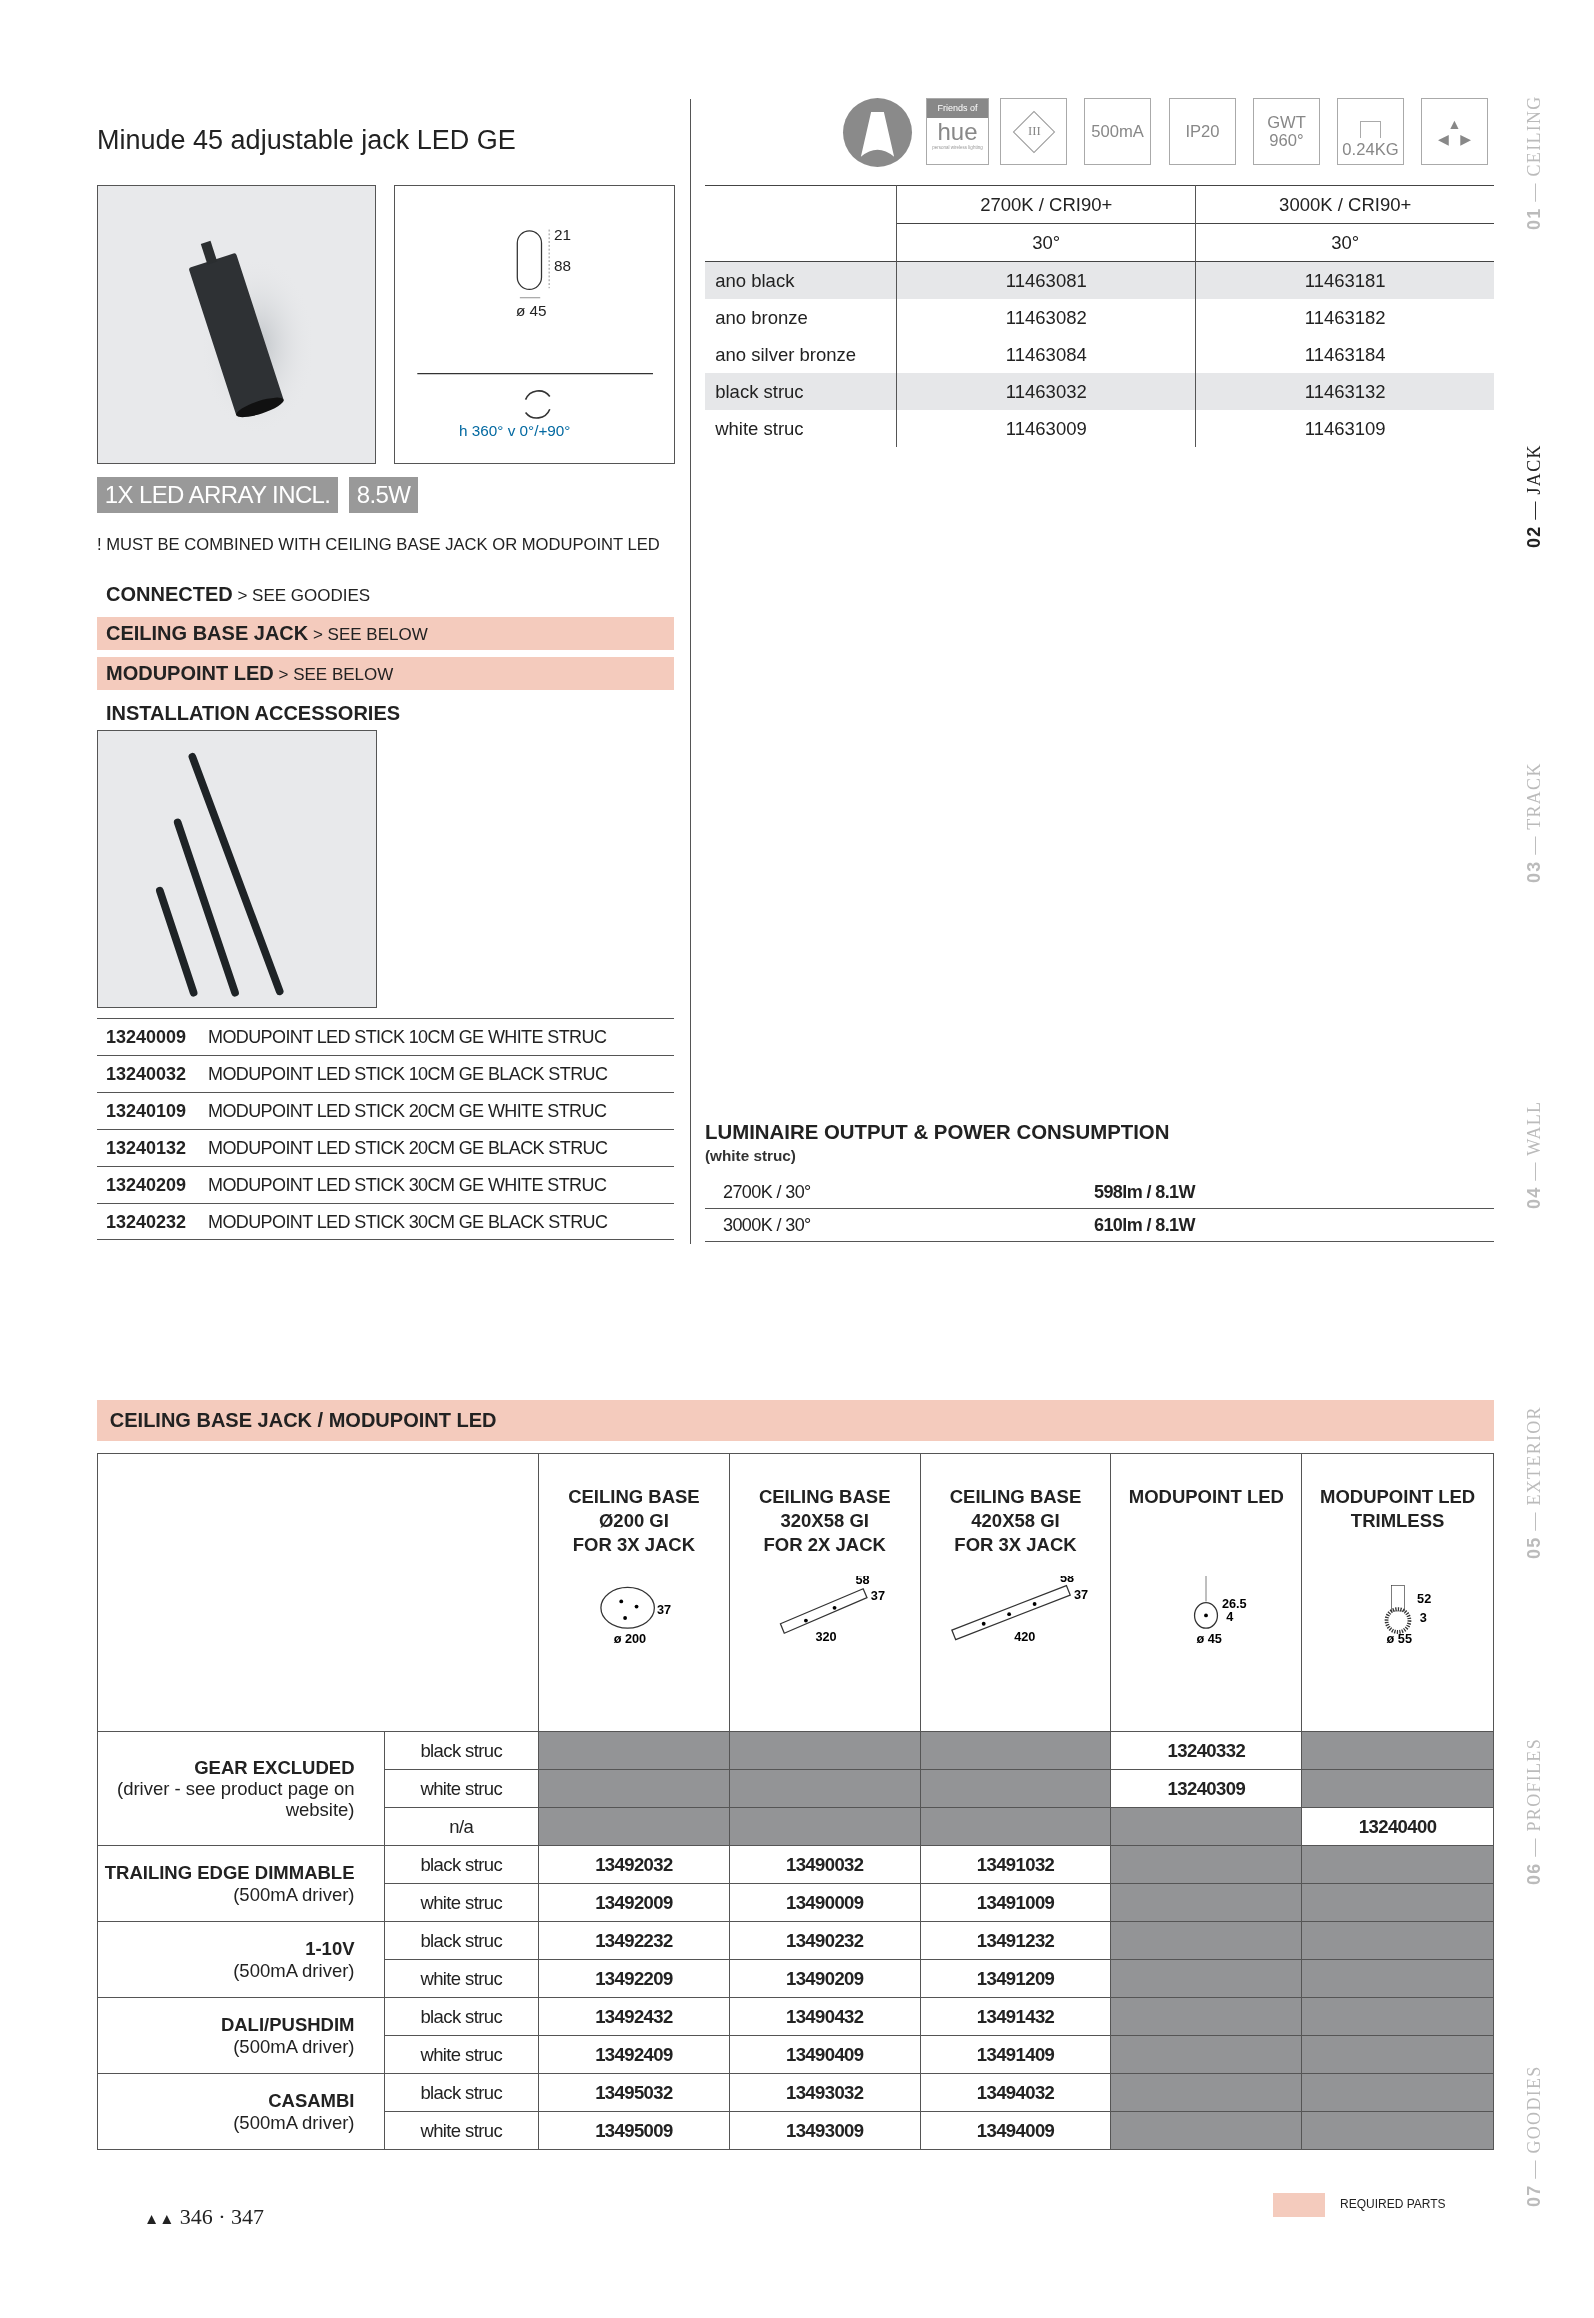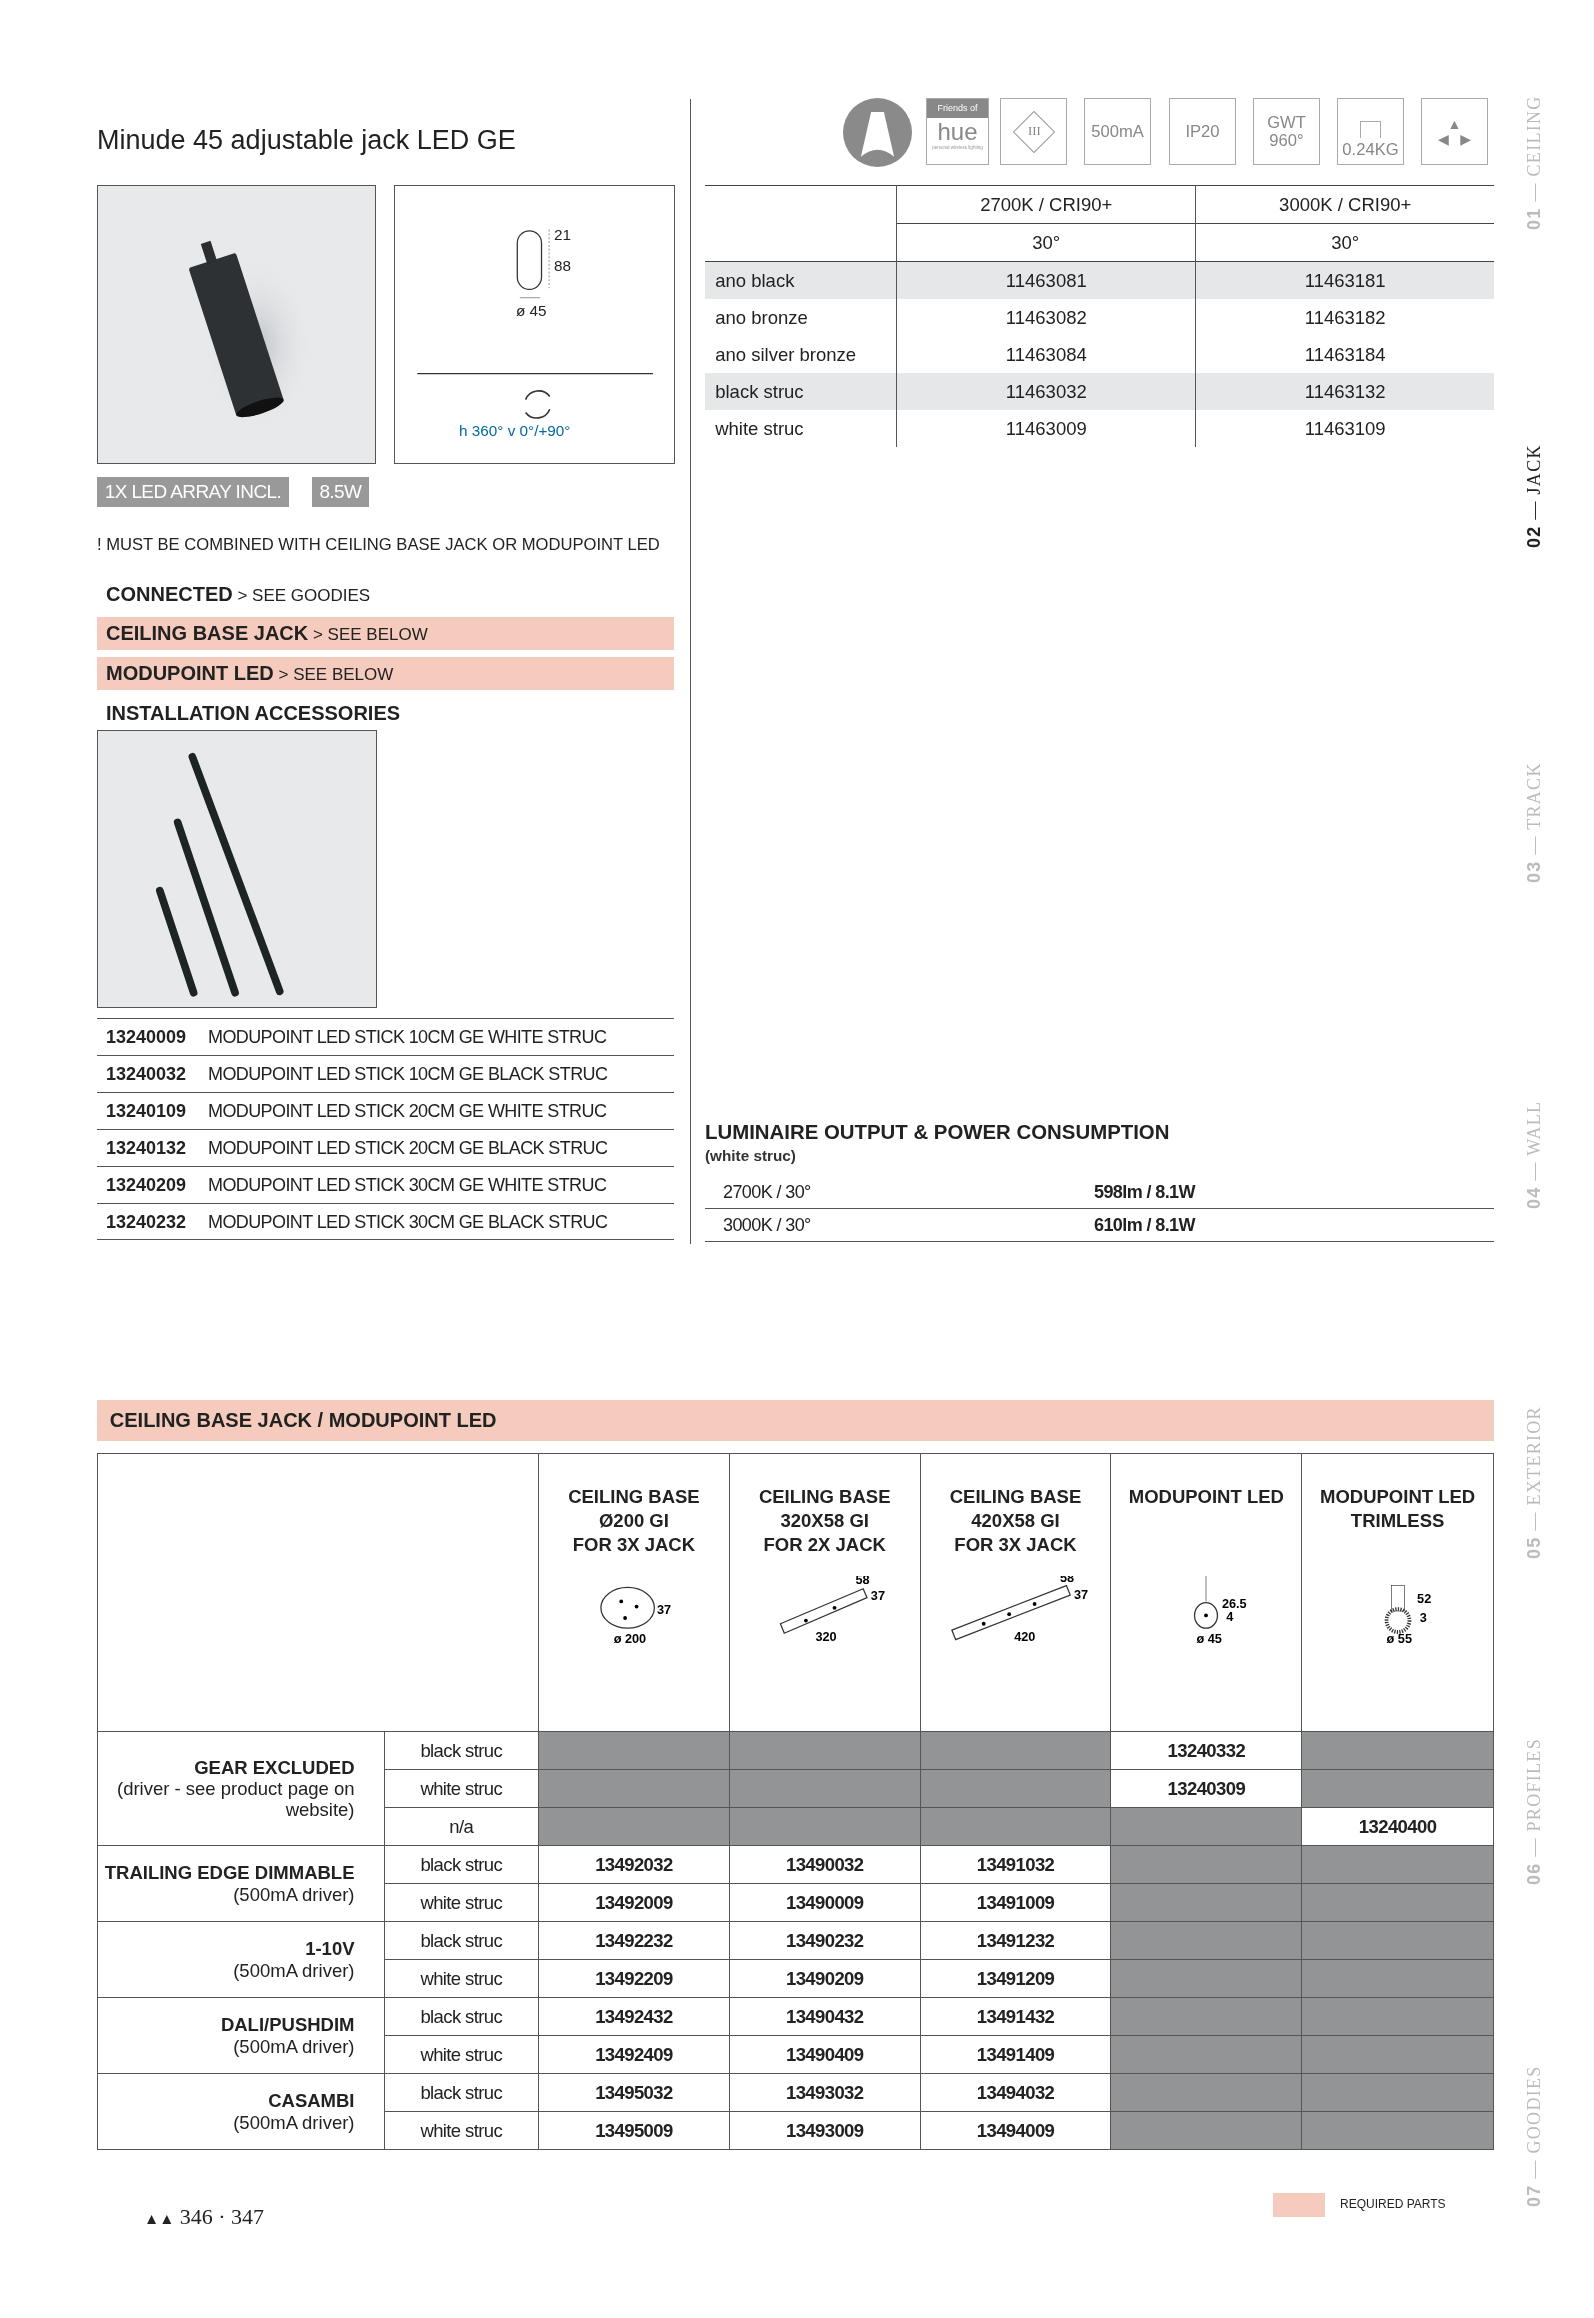--- a/index.html
+++ b/index.html
@@ -6,21 +6,21 @@
   body{width:1594px;height:2319px;position:relative;overflow:hidden;font-family:"Liberation Sans",sans-serif;color:#222;}
   .abs{position:absolute;}
   .cond{font-family:"Liberation Sans Narrow","Liberation Sans",sans-serif;letter-spacing:-0.6px;}
   
   #title{left:97px;top:125px;font-size:27px;color:#222;}
   #title b{font-weight:normal;}
   .vline{left:690px;top:99px;width:1.3px;height:1145px;background:#555;}
   
   .imgbox{border:1.3px solid #555;background:#e8e9eb;}
   .dimbox{border:1.3px solid #555;background:#fff;}
-  .badge{background:#999;color:#fff;font-size:19px;padding:3.8px 7.7px;display:inline-block;}
+  .badge{background:#999;color:#fff;font-size:24px;padding:3.8px 7.7px;display:inline-block;}
   .note{left:97px;top:535px;font-size:16.6px;}
   .link{left:97px;width:577px;height:33px;font-size:20px;line-height:33px;padding-left:9px;box-sizing:border-box;}
   .link b{font-weight:bold;}
   .link span.small{font-size:17px;}
   .req{background:#f4cbbd;}
   
   .acc-row{left:97px;width:577px;height:37px;border-top:1.3px solid #555;box-sizing:border-box;font-size:18px;line-height:36px;}
   .acc-row .code{display:inline-block;width:102px;padding-left:9px;font-weight:bold;}
   
   .ico{top:98px;width:67px;height:67px;border:1.3px solid #aaa;box-sizing:border-box;color:#888;font-size:16.6px;text-align:center;display:flex;align-items:center;justify-content:center;flex-direction:column;line-height:1.05;}
@@ -92,21 +92,21 @@
     <path d="M205 335 a22 22 0 0 1 38 -5 M243 350 a22 22 0 0 1 -38 5" fill="none" stroke="#333" stroke-width="2.5"></path>
   </svg>
   <span class="abs" style="left:159px;top:40px;font-size:15.3px;">21</span>
   <span class="abs" style="left:159px;top:71px;font-size:15.3px;">88</span>
   <span class="abs" style="left:121px;top:116px;font-size:15.3px;">ø 45</span>
   <span class="abs" style="left:64px;top:236px;font-size:15.3px;color:#0369a1;">h 360° v 0°/+90°</span>
 </div>
 
 <div class="abs" style="left:97px;top:477px;">
   <span class="badge cond">1X LED ARRAY INCL.</span>
-  <span class="badge cond" style="margin-left:20px;">8.5W</span>
+  <span class="badge cond" style="margin-left:8px;">8.5W</span>
 </div>
 
 <div class="abs note">! MUST BE COMBINED WITH CEILING BASE JACK OR MODUPOINT LED</div>
 
 <div class="abs link" style="top:578px;"><b>CONNECTED</b><span class="small"> &gt; SEE GOODIES</span></div>
 <div class="abs link req" style="top:617px;"><b>CEILING BASE JACK</b><span class="small"> &gt; SEE BELOW</span></div>
 <div class="abs link req" style="top:657px;"><b>MODUPOINT LED</b><span class="small"> &gt; SEE BELOW</span></div>
 <div class="abs link" style="top:697px;"><b>INSTALLATION ACCESSORIES</b></div>
 
 <div class="abs imgbox" style="left:97px;top:730px;width:278px;height:276px;">

